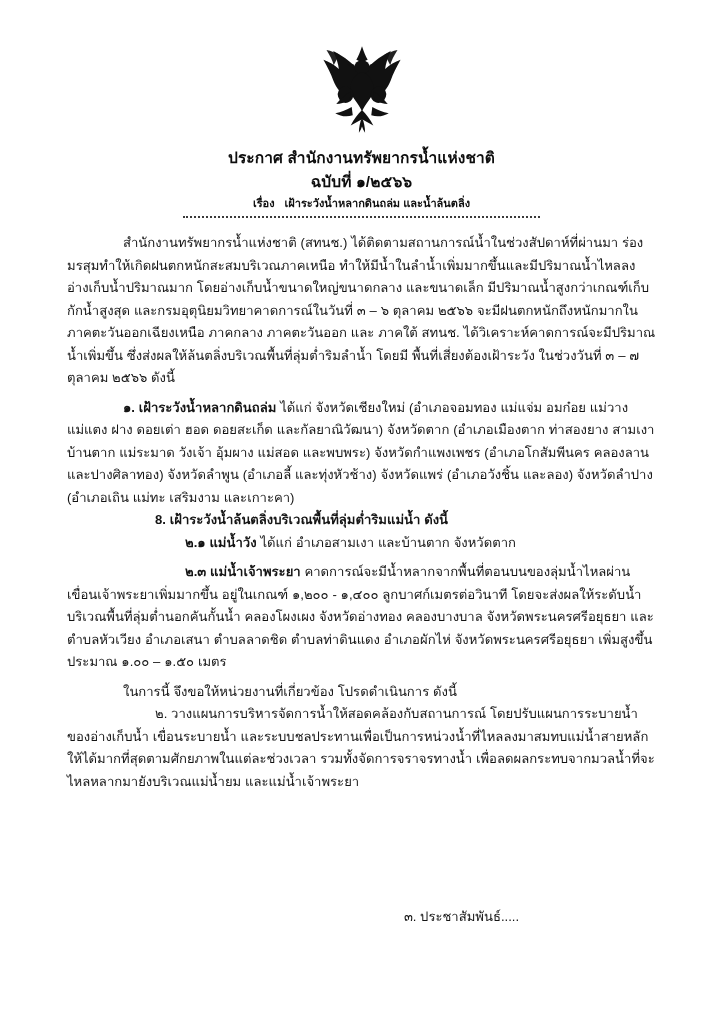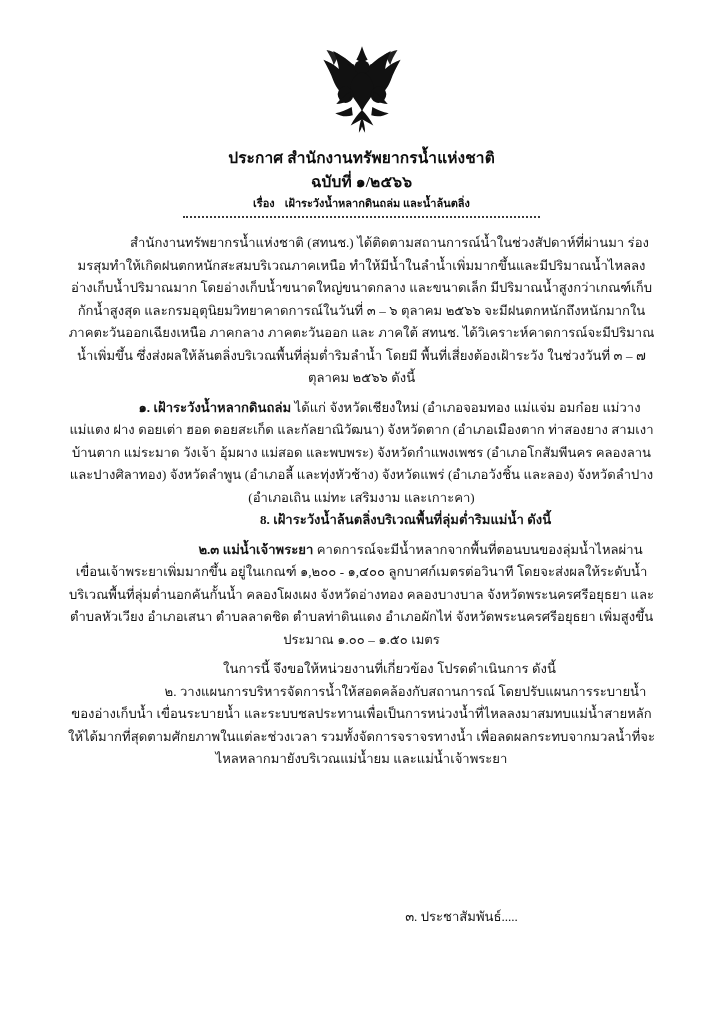--- a/index.html
+++ b/index.html
@@ -7,21 +7,21 @@
     margin: 0;
     padding: 0;
     background: #ffffff;
   }
   .page {
     position: relative;
     width: 723px;
     height: 1024px;
     background: #ffffff;
     overflow: hidden;
-    font-family: Liberation Serif, serif;
+    font-family: Liberation Sans, sans-serif;
     color: #111111;
     box-sizing: border-box;
   }
 
   
   .emblem-wrap {
     position: absolute;
     top: 34px;
     left: 0;
     width: 100%;
@@ -68,21 +68,21 @@
 
   
   .body {
     position: absolute;
     top: 232px;
     left: 67px;
     width: 589px;
     font-size: 13.1px;
     line-height: 1.72;
     color: #141414;
-    text-align: center;
+    text-align: left;
   }
   p.para {
     margin: 0 0 0 0;
     text-indent: 0;
     word-spacing: 0.2px;
   }
   p.indent-first {
     text-indent: 56px;
   }
   p.indent-sec {
@@ -160,20 +160,21 @@
   </div>
 
   <div class="body">
 
     <p class="para indent-first">สำนักงานทรัพยากรน้ำแห่งชาติ (สทนช.) ได้ติดตามสถานการณ์น้ำในช่วงสัปดาห์ที่ผ่านมา ร่องมรสุมทำให้เกิดฝนตกหนักสะสมบริเวณภาคเหนือ ทำให้มีน้ำในลำน้ำเพิ่มมากขึ้นและมีปริมาณน้ำไหลลงอ่างเก็บน้ำปริมาณมาก โดยอ่างเก็บน้ำขนาดใหญ่ขนาดกลาง และขนาดเล็ก มีปริมาณน้ำสูงกว่าเกณฑ์เก็บกักน้ำสูงสุด และกรมอุตุนิยมวิทยาคาดการณ์ในวันที่ ๓ – ๖ ตุลาคม ๒๕๖๖ จะมีฝนตกหนักถึงหนักมากในภาคตะวันออกเฉียงเหนือ ภาคกลาง ภาคตะวันออก และ ภาคใต้ สทนช. ได้วิเคราะห์คาดการณ์จะมีปริมาณน้ำเพิ่มขึ้น ซึ่งส่งผลให้ล้นตลิ่งบริเวณพื้นที่ลุ่มต่ำริมลำน้ำ โดยมี พื้นที่เสี่ยงต้องเฝ้าระวัง ในช่วงวันที่ ๓ – ๗ ตุลาคม ๒๕๖๖ ดังนี้</p>
 
     <p class="para indent-first gap-top"><span class="b">๑. เฝ้าระวังน้ำหลากดินถล่ม</span><span> ได้แก่ จังหวัดเชียงใหม่ (อำเภอจอมทอง แม่แจ่ม อมก๋อย แม่วาง แม่แตง ฝาง ดอยเต่า ฮอด ดอยสะเก็ด และกัลยาณิวัฒนา) จังหวัดตาก (อำเภอเมืองตาก ท่าสองยาง สามเงา บ้านตาก แม่ระมาด วังเจ้า อุ้มผาง แม่สอด และพบพระ) จังหวัดกำแพงเพชร (อำเภอโกสัมพีนคร คลองลาน และปางศิลาทอง) จังหวัดลำพูน (อำเภอลี้ และทุ่งหัวช้าง) จังหวัดแพร่ (อำเภอวังชิ้น และลอง) จังหวัดลำปาง (อำเภอเถิน แม่ทะ เสริมงาม และเกาะคา)</span></p>
 
     <p class="para indent-sec"><span class="b">8. เฝ้าระวังน้ำล้นตลิ่งบริเวณพื้นที่ลุ่มต่ำริมแม่น้ำ ดังนี้</span></p>
 
+    <p class="para indent-sub"><span class="b">๒.๑ แม่น้ำวัง</span><span> ได้แก่ อำเภอสามเงา และบ้านตาก จังหวัดตาก</span></p>
 
 
     <p class="para indent-sub gap-top"><span class="b">๒.๓ แม่น้ำเจ้าพระยา</span><span> คาดการณ์จะมีน้ำหลากจากพื้นที่ตอนบนของลุ่มน้ำไหลผ่านเขื่อนเจ้าพระยาเพิ่มมากขึ้น อยู่ในเกณฑ์ ๑,๒๐๐ - ๑,๔๐๐ ลูกบาศก์เมตรต่อวินาที โดยจะส่งผลให้ระดับน้ำบริเวณพื้นที่ลุ่มต่ำนอกคันกั้นน้ำ คลองโผงเผง จังหวัดอ่างทอง คลองบางบาล จังหวัดพระนครศรีอยุธยา และตำบลหัวเวียง อำเภอเสนา ตำบลลาดชิด ตำบลท่าดินแดง อำเภอผักไห่ จังหวัดพระนครศรีอยุธยา เพิ่มสูงขึ้นประมาณ ๑.๐๐ – ๑.๕๐ เมตร</span></p>
 
     <p class="para indent-first gap-top">ในการนี้ จึงขอให้หน่วยงานที่เกี่ยวข้อง โปรดดำเนินการ ดังนี้</p>
 
 
     <p class="para indent-sec">๒. วางแผนการบริหารจัดการน้ำให้สอดคล้องกับสถานการณ์ โดยปรับแผนการระบายน้ำของอ่างเก็บน้ำ เขื่อนระบายน้ำ และระบบชลประทานเพื่อเป็นการหน่วงน้ำที่ไหลลงมาสมทบแม่น้ำสายหลักให้ได้มากที่สุดตามศักยภาพในแต่ละช่วงเวลา รวมทั้งจัดการจราจรทางน้ำ เพื่อลดผลกระทบจากมวลน้ำที่จะไหลหลากมายังบริเวณแม่น้ำยม และแม่น้ำเจ้าพระยา</p>
 
   </div>

